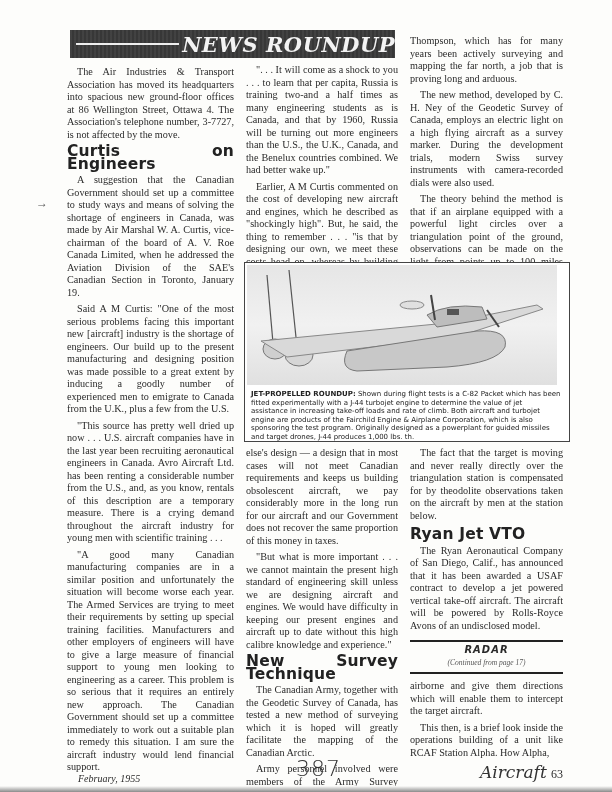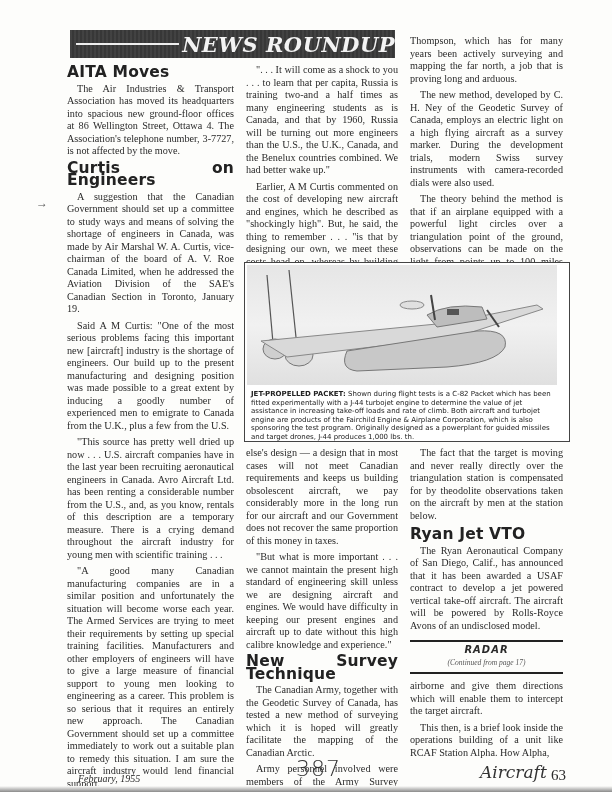--- a/index.html
+++ b/index.html
@@ -47,35 +47,34 @@
     font-family: "DejaVu Sans", sans-serif; font-size: 7px; line-height: 8.5px; color: #222;
   }
   .caption b { font-weight: bold; }
   .radar-box { margin: 8px 0 6px 0; text-align: center; }
   .radar-rule { height: 2px; background: #222; margin: 2px 0; }
   .radar-title { font-family: "DejaVu Sans", sans-serif; font-style: italic; font-weight: bold; font-size: 10px; letter-spacing: 1px; }
   .radar-sub { font-style: italic; font-size: 7.5px; color: #555; margin-bottom: 3px; }
   .footer-date { position: absolute; left: 70px; top: 773px; font-style: italic; font-size: 10px; margin-left: 8px; }
   .handwritten-num { position: absolute; left: 296px; top: 756px; font-family: "DejaVu Sans", sans-serif; font-size: 22px; color: #333; font-weight: 300; letter-spacing: 1px; }
   .handwritten-word { position: absolute; left: 480px; top: 762px; font-family: "DejaVu Serif", serif; font-style: italic; font-size: 17px; color: #333; }
-  .page-num { position: absolute; left: 551px; top: 767px; font-size: 15px; }
+  .page-num { position: absolute; left: 551px; top: 767px; font-size: 12px; }
   .margin-arrow { position: absolute; left: 36px; top: 196px; font-size: 12px; color: #555; }
 </style>
 </head>
 <body>
 
 <div class="banner">
   <div class="rule"></div>
   <span class="title">NEWS ROUNDUP</span>
 </div>
 
 <span class="margin-arrow">→</span>
 
 <div class="col" id="col1">
-  <h2>AITA Moves</h2>
   <p>The Air Industries &amp; Transport Association has moved its headquarters into spacious new ground-floor offices at 86 Wellington Street, Ottawa 4. The Association's telephone number, 3-7727, is not affected by the move.</p>
   <h2 style="margin-top:1px">Curtis on Engineers</h2>
   <p>A suggestion that the Canadian Government should set up a committee to study ways and means of solving the shortage of engineers in Canada, was made by Air Marshal W. A. Curtis, vice-chairman of the board of A. V. Roe Canada Limited, when he addressed the Aviation Division of the SAE's Canadian Section in Toronto, January 19.</p>
   <p>Said A M Curtis: "One of the most serious problems facing this important new [aircraft] industry is the shortage of engineers. Our build up to the present manufacturing and designing position was made possible to a great extent by inducing a goodly number of experienced men to emigrate to Canada from the U.K., plus a few from the U.S.</p>
   <p>"This source has pretty well dried up now . . . U.S. aircraft companies have in the last year been recruiting aeronautical engineers in Canada. Avro Aircraft Ltd. has been renting a considerable number from the U.S., and, as you know, rentals of this description are a temporary measure. There is a crying demand throughout the aircraft industry for young men with scientific training . . .</p>
   <p>"A good many Canadian manufacturing companies are in a similar position and unfortunately the situation will become worse each year. The Armed Services are trying to meet their requirements by setting up special training facilities. Manufacturers and other employers of engineers will have to give a large measure of financial support to young men looking to engineering as a career. This problem is so serious that it requires an entirely new approach. The Canadian Government should set up a committee immediately to work out a suitable plan to remedy this situation. I am sure the aircraft industry would lend financial support.</p>
 </div>
 
 <div class="col" id="col2">
   <p>". . . It will come as a shock to you . . . to learn that per capita, Russia is training two-and a half times as many engineering students as is Canada, and that by 1960, Russia will be turning out more engineers than the U.S., the U.K., Canada, and the Benelux countries combined. We had better wake up."</p>
@@ -98,21 +97,21 @@
       <path d="M14 76 L200 58 L290 40 L296 44 L210 72 L40 92 Z" fill="#d9d9d9" stroke="#888"></path>
       <path d="M100 86 L230 66 Q262 64 258 82 Q250 98 200 102 L110 106 Q92 104 100 86 Z" fill="#c8c8c8" stroke="#777"></path>
       <path d="M180 50 Q200 38 235 42 L240 54 L190 62 Z" fill="#bdbdbd" stroke="#777"></path>
       <ellipse cx="165" cy="40" rx="12" ry="4" fill="#e0e0e0" stroke="#888"></ellipse>
       <rect x="200" y="44" width="12" height="6" fill="#555"></rect>
       <line x1="184" y1="30" x2="188" y2="55" stroke="#444" stroke-width="2"></line>
       <line x1="240" y1="45" x2="252" y2="62" stroke="#444" stroke-width="2"></line>
     </svg>
   </div>
   <div class="caption">
-    <b>JET-PROPELLED PACKET:</b>
+    <b>JET-PROPELLED ROUNDUP:</b>
     <span>Shown during flight tests is a C-82 Packet which has been fitted experimentally with a J-44 turbojet engine to determine the value of jet assistance in increasing take-off loads and rate of climb. Both aircraft and turbojet engine are products of the Fairchild Engine &amp; Airplane Corporation, which is also sponsoring the test program. Originally designed as a powerplant for guided missiles and target drones, J-44 produces 1,000 lbs. th.</span>
   </div>
 </div>
 
 <div class="col" id="col2b">
   <p class="noindent">else's design — a design that in most cases will not meet Canadian requirements and keeps us building obsolescent aircraft, we pay considerably more in the long run for our aircraft and our Government does not recover the same proportion of this money in taxes.</p>
   <p>"But what is more important . . . we cannot maintain the present high standard of engineering skill unless we are designing aircraft and engines. We would have difficulty in keeping our present engines and aircraft up to date without this high calibre knowledge and experience."</p>
   <h2 style="">New Survey Technique</h2>
   <p>The Canadian Army, together with the Geodetic Survey of Canada, has tested a new method of surveying which it is hoped will greatly facilitate the mapping of the Canadian Arctic.</p>
   <p>Army personnel involved were members of the Army Survey Establishment, commanded by Lt-Col. J. I.</p>

